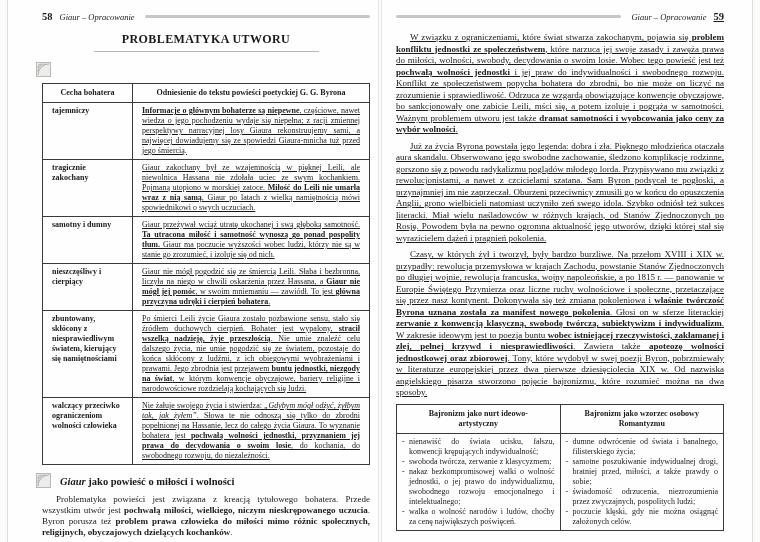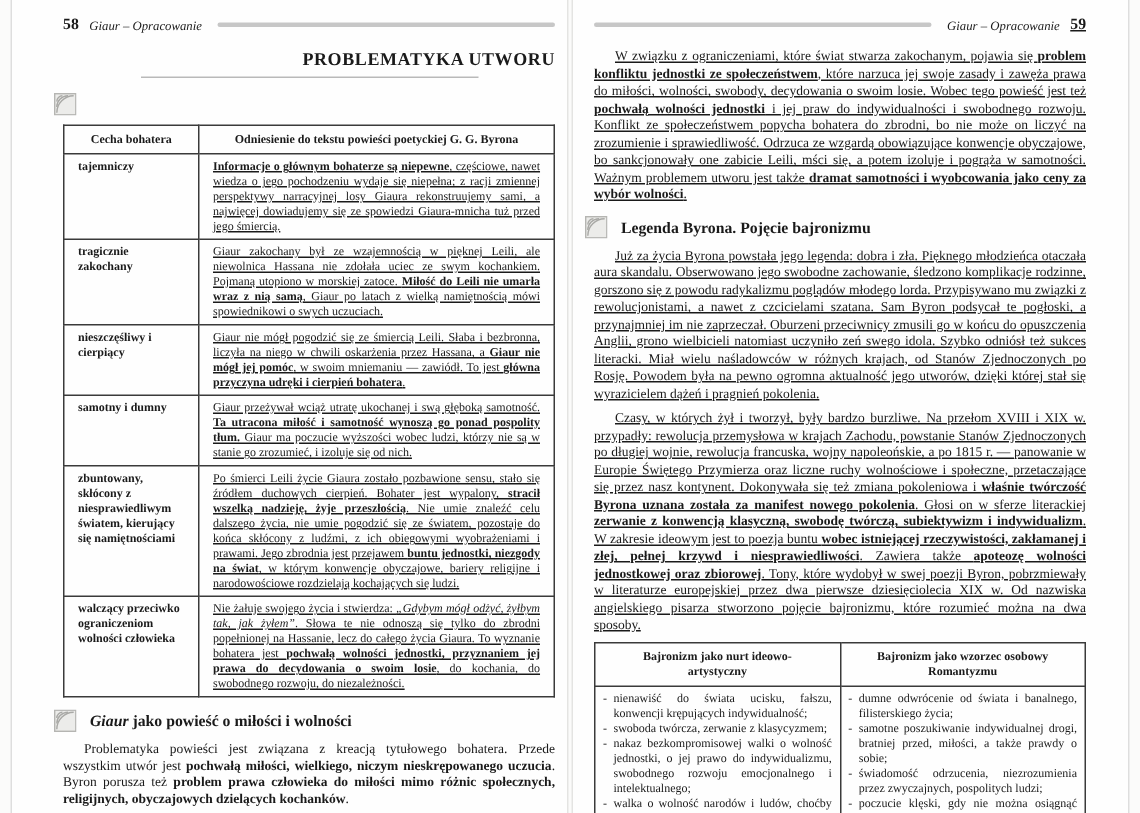--- a/index.html
+++ b/index.html
@@ -18,21 +18,21 @@
   .running-header { display: flex; align-items: center; height: 13px; margin-bottom: 9px; }
   .pagenum { font-weight: bold; font-size: 10.5px; }
   .running-title { font-style: italic; font-size: 8.5px; white-space: nowrap; }
   .page-left .pagenum { margin-right: 7px; }
   .page-left .running-title { margin-right: 10px; }
   .page-right .pagenum { margin-left: 7px; text-decoration: underline; }
   .page-right .running-title { margin-left: 10px; }
   .header-rule { flex: 1; height: 3px; background: #c7c7c7; border-radius: 2px; }
 
   
-  .main-title-wrap { text-align: right; margin: 4px 0 10px 0; }
+  .main-title-wrap { text-align: center; margin: 4px 0 10px 0; }
   .main-title { font-weight: bold; font-size: 12px; letter-spacing: .4px; }
   .title-rule { width: 225px; height: 1px; background: #b9b9b9; margin: 4px auto 0 auto; }
 
   
   .section-heading { display: flex; align-items: flex-end; margin: 8px 0 6px 0; }
   .section-icon { width: 15px; height: 15px; margin-right: 9px; margin-left: -6px; flex: 0 0 auto; }
   .section-title { font-weight: bold; font-size: 10.5px; line-height: 13px; }
 
   
   table { border-collapse: collapse; width: 100%; }
@@ -102,26 +102,26 @@
       <tbody>
         <tr>
           <td class="feature">tajemniczy</td>
           <td class="desc"><b>Informacje o głównym bohaterze są niepewne</b>, częściowe, nawet wiedza o jego pochodzeniu wydaje się niepełna; z racji zmiennej perspektywy narracyjnej losy Giaura rekonstruujemy sami, a najwięcej dowiadujemy się ze spowiedzi Giaura-mnicha tuż przed jego śmiercią.</td>
         </tr>
         <tr>
           <td class="feature">tragicznie zakochany</td>
           <td class="desc">Giaur zakochany był ze wzajemnością w pięknej Leili, ale niewolnica Hassana nie zdołała uciec ze swym kochankiem. Pojmaną utopiono w morskiej zatoce. <b>Miłość do Leili nie umarła wraz z nią samą</b>, Giaur po latach z wielką namiętnością mówi spowiednikowi o swych uczuciach.</td>
         </tr>
         <tr>
+          <td class="feature">samotny i dumny</td>
+          <td class="desc">Giaur przeżywał wciąż utratę ukochanej i swą głęboką samotność. <b>Ta utracona miłość i samotność wynoszą go ponad pospolity tłum.</b> Giaur ma poczucie wyższości wobec ludzi, którzy nie są w stanie go zrozumieć, i izoluje się od nich.</td>
+        </tr>
+        <tr>
           <td class="feature">nieszczęśliwy i cierpiący</td>
           <td class="desc">Giaur nie mógł pogodzić się ze śmiercią Leili. Słaba i bezbronna, liczyła na niego w chwili oskarżenia przez Hassana, a <b>Giaur nie mógł jej pomóc</b>, w swoim mniemaniu — zawiódł. To jest <b>główna przyczyna udręki i cierpień bohatera</b>.</td>
-        </tr>
-        <tr>
-          <td class="feature">samotny i dumny</td>
-          <td class="desc">Giaur przeżywał wciąż utratę ukochanej i swą głęboką samotność. <b>Ta utracona miłość i samotność wynoszą go ponad pospolity tłum.</b> Giaur ma poczucie wyższości wobec ludzi, którzy nie są w stanie go zrozumieć, i izoluje się od nich.</td>
         </tr>
         <tr>
           <td class="feature">zbuntowany, skłócony z niesprawiedliwym światem, kierujący się namiętnościami</td>
           <td class="desc">Po śmierci Leili życie Giaura zostało pozbawione sensu, stało się źródłem duchowych cierpień. Bohater jest wypalony, <b>stracił wszelką nadzieję, żyje przeszłością</b>. Nie umie znaleźć celu dalszego życia, nie umie pogodzić się ze światem, pozostaje do końca skłócony z ludźmi, z ich obiegowymi wyobrażeniami i prawami. Jego zbrodnia jest przejawem <b>buntu jednostki, niezgody na świat</b>, w którym konwencje obyczajowe, bariery religijne i narodowościowe rozdzielają kochających się ludzi.</td>
         </tr>
         <tr>
           <td class="feature">walczący przeciwko ograniczeniom wolności człowieka</td>
           <td class="desc">Nie żałuje swojego życia i stwierdza: <i>„Gdybym mógł odżyć, żyłbym tak, jak żyłem”</i>. Słowa te nie odnoszą się tylko do zbrodni popełnionej na Hassanie, lecz do całego życia Giaura. To wyznanie bohatera jest <b>pochwałą wolności jednostki, przyznaniem jej prawa do decydowania o swoim losie</b>, do kochania, do swobodnego rozwoju, do niezależności.</td>
         </tr>
       </tbody>
@@ -144,31 +144,20 @@
 
   <div class="page page-right">
     <div class="running-header">
       <span class="header-rule"></span>
       <span class="running-title">Giaur – Opracowanie</span>
       <span class="pagenum">59</span>
     </div>
 
     <p class="para">W związku z ograniczeniami, które świat stwarza zakochanym, pojawia się <b>problem konfliktu jednostki ze społeczeństwem</b>, które narzuca jej swoje zasady i zawęża prawa do miłości, wolności, swobody, decydowania o swoim losie. Wobec tego powieść jest też <b>pochwałą wolności jednostki</b> i jej praw do indywidualności i swobodnego rozwoju. Konflikt ze społeczeństwem popycha bohatera do zbrodni, bo nie może on liczyć na zrozumienie i sprawiedliwość. Odrzuca ze wzgardą obowiązujące konwencje obyczajowe, bo sankcjonowały one zabicie Leili, mści się, a potem izoluje i pogrąża w samotności. Ważnym problemem utworu jest także <b>dramat samotności i wyobcowania jako ceny za wybór wolności</b>.</p>
 
-    <div class="section-heading">
-      <span class="section-icon">
-        <svg viewBox="0 0 16 16" width="15" height="15">
-          <rect x="0.5" y="0.5" width="15" height="15" fill="#ececea" stroke="#b5b5b2"></rect>
-          <path d="M2 14 A12 12 0 0 1 14 2" fill="none" stroke="#a9a9a6" stroke-width="1"></path>
-          <path d="M2 10 A8 8 0 0 1 10 2" fill="none" stroke="#a9a9a6" stroke-width="1"></path>
-          <path d="M2 6 A4 4 0 0 1 6 2" fill="none" stroke="#a9a9a6" stroke-width="1"></path>
-        </svg>
-      </span>
-      <span class="section-title">Legenda Byrona. Pojęcie bajronizmu</span>
-    </div>
 
     <p class="para">Już za życia Byrona powstała jego legenda: dobra i zła. Pięknego młodzieńca otaczała aura skandalu. Obserwowano jego swobodne zachowanie, śledzono komplikacje rodzinne, gorszono się z powodu radykalizmu poglądów młodego lorda. Przypisywano mu związki z rewolucjonistami, a nawet z czcicielami szatana. Sam Byron podsycał te pogłoski, a przynajmniej im nie zaprzeczał. Oburzeni przeciwnicy zmusili go w końcu do opuszczenia Anglii, grono wielbicieli natomiast uczyniło zeń swego idola. Szybko odniósł też sukces literacki. Miał wielu naśladowców w różnych krajach, od Stanów Zjednoczonych po Rosję. Powodem była na pewno ogromna aktualność jego utworów, dzięki której stał się wyrazicielem dążeń i pragnień pokolenia.</p>
     <p class="para">Czasy, w których żył i tworzył, były bardzo burzliwe. Na przełom XVIII i XIX w. przypadły: rewolucja przemysłowa w krajach Zachodu, powstanie Stanów Zjednoczonych po długiej wojnie, rewolucja francuska, wojny napoleońskie, a po 1815 r. — panowanie w Europie Świętego Przymierza oraz liczne ruchy wolnościowe i społeczne, przetaczające się przez nasz kontynent. Dokonywała się też zmiana pokoleniowa i <b>właśnie twórczość Byrona uznana została za manifest nowego pokolenia</b>. Głosi on w sferze literackiej <b>zerwanie z konwencją klasyczną, swobodę twórczą, subiektywizm i indywidualizm</b>. W zakresie ideowym jest to poezja buntu <b>wobec istniejącej rzeczywistości, zakłamanej i złej, pełnej krzywd i niesprawiedliwości</b>. Zawiera także <b>apoteozę wolności jednostkowej oraz zbiorowej</b>. Tony, które wydobył w swej poezji Byron, pobrzmiewały w literaturze europejskiej przez dwa pierwsze dziesięciolecia XIX w. Od nazwiska angielskiego pisarza stworzono pojęcie bajronizmu, które rozumieć można na dwa sposoby.</p>
 
     <table class="bajronizm-table">
       <thead>
         <tr>
           <th>Bajronizm jako nurt ideowo-artystyczny</th>
           <th>Bajronizm jako wzorzec osobowy Romantyzmu</th>
         </tr>

